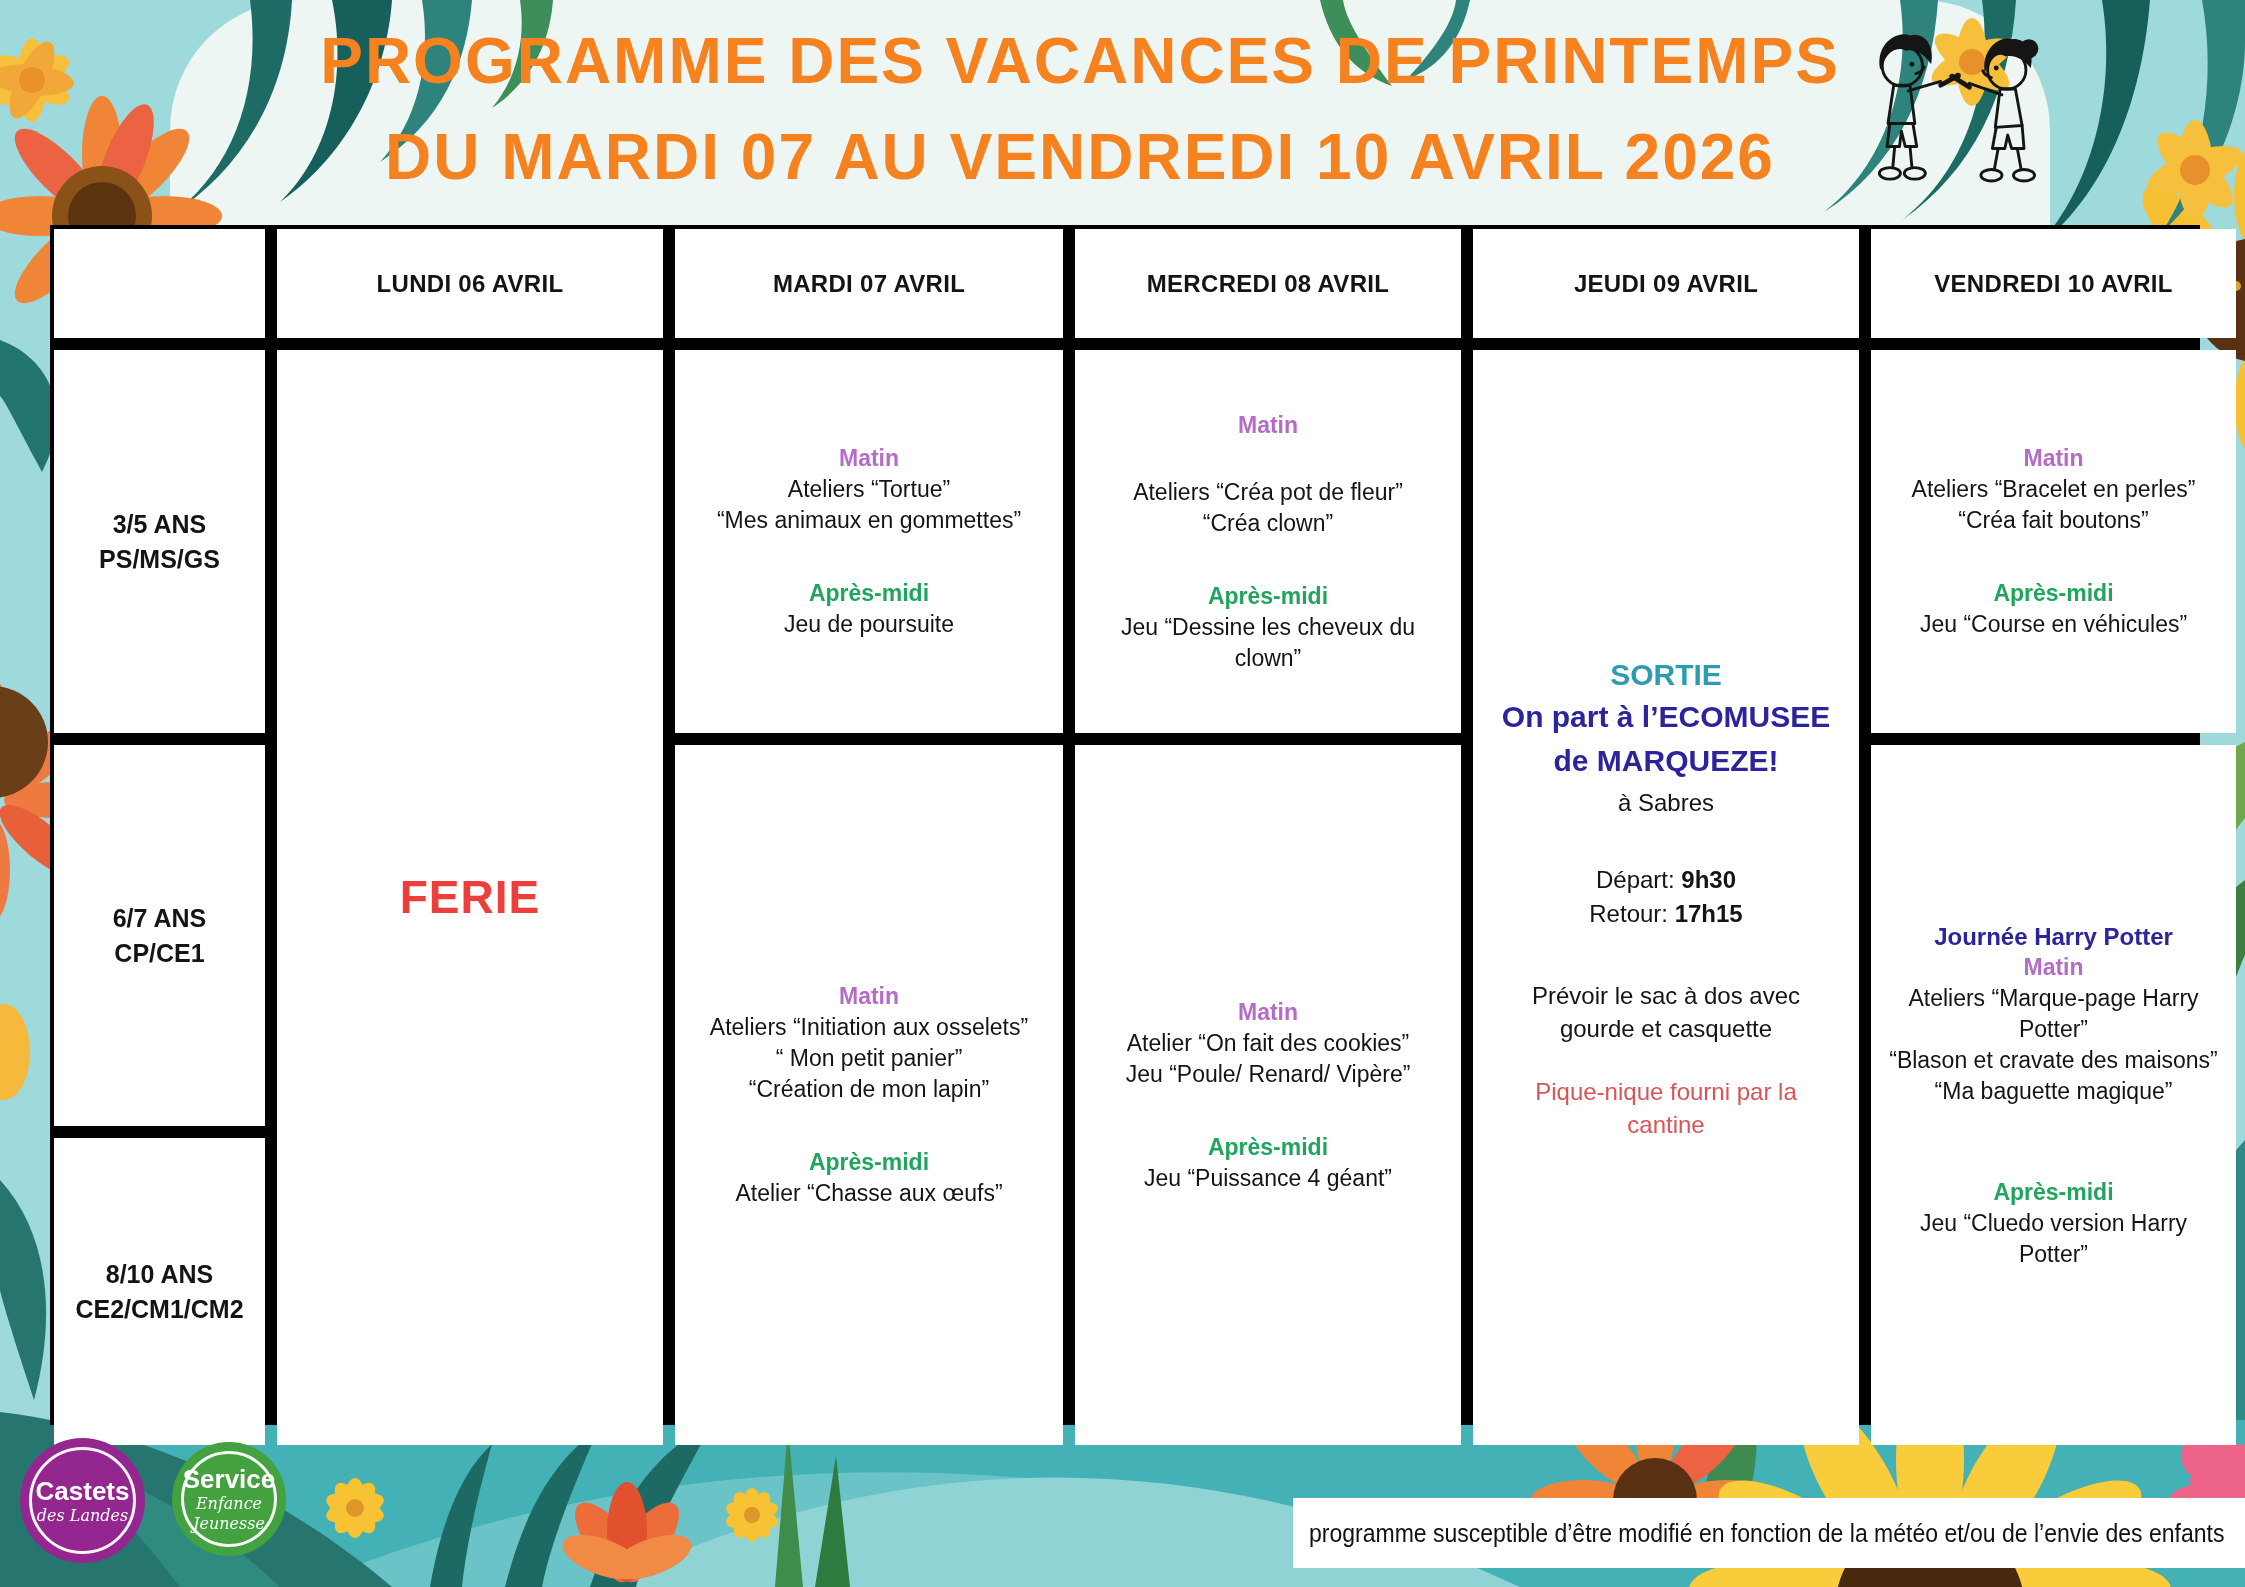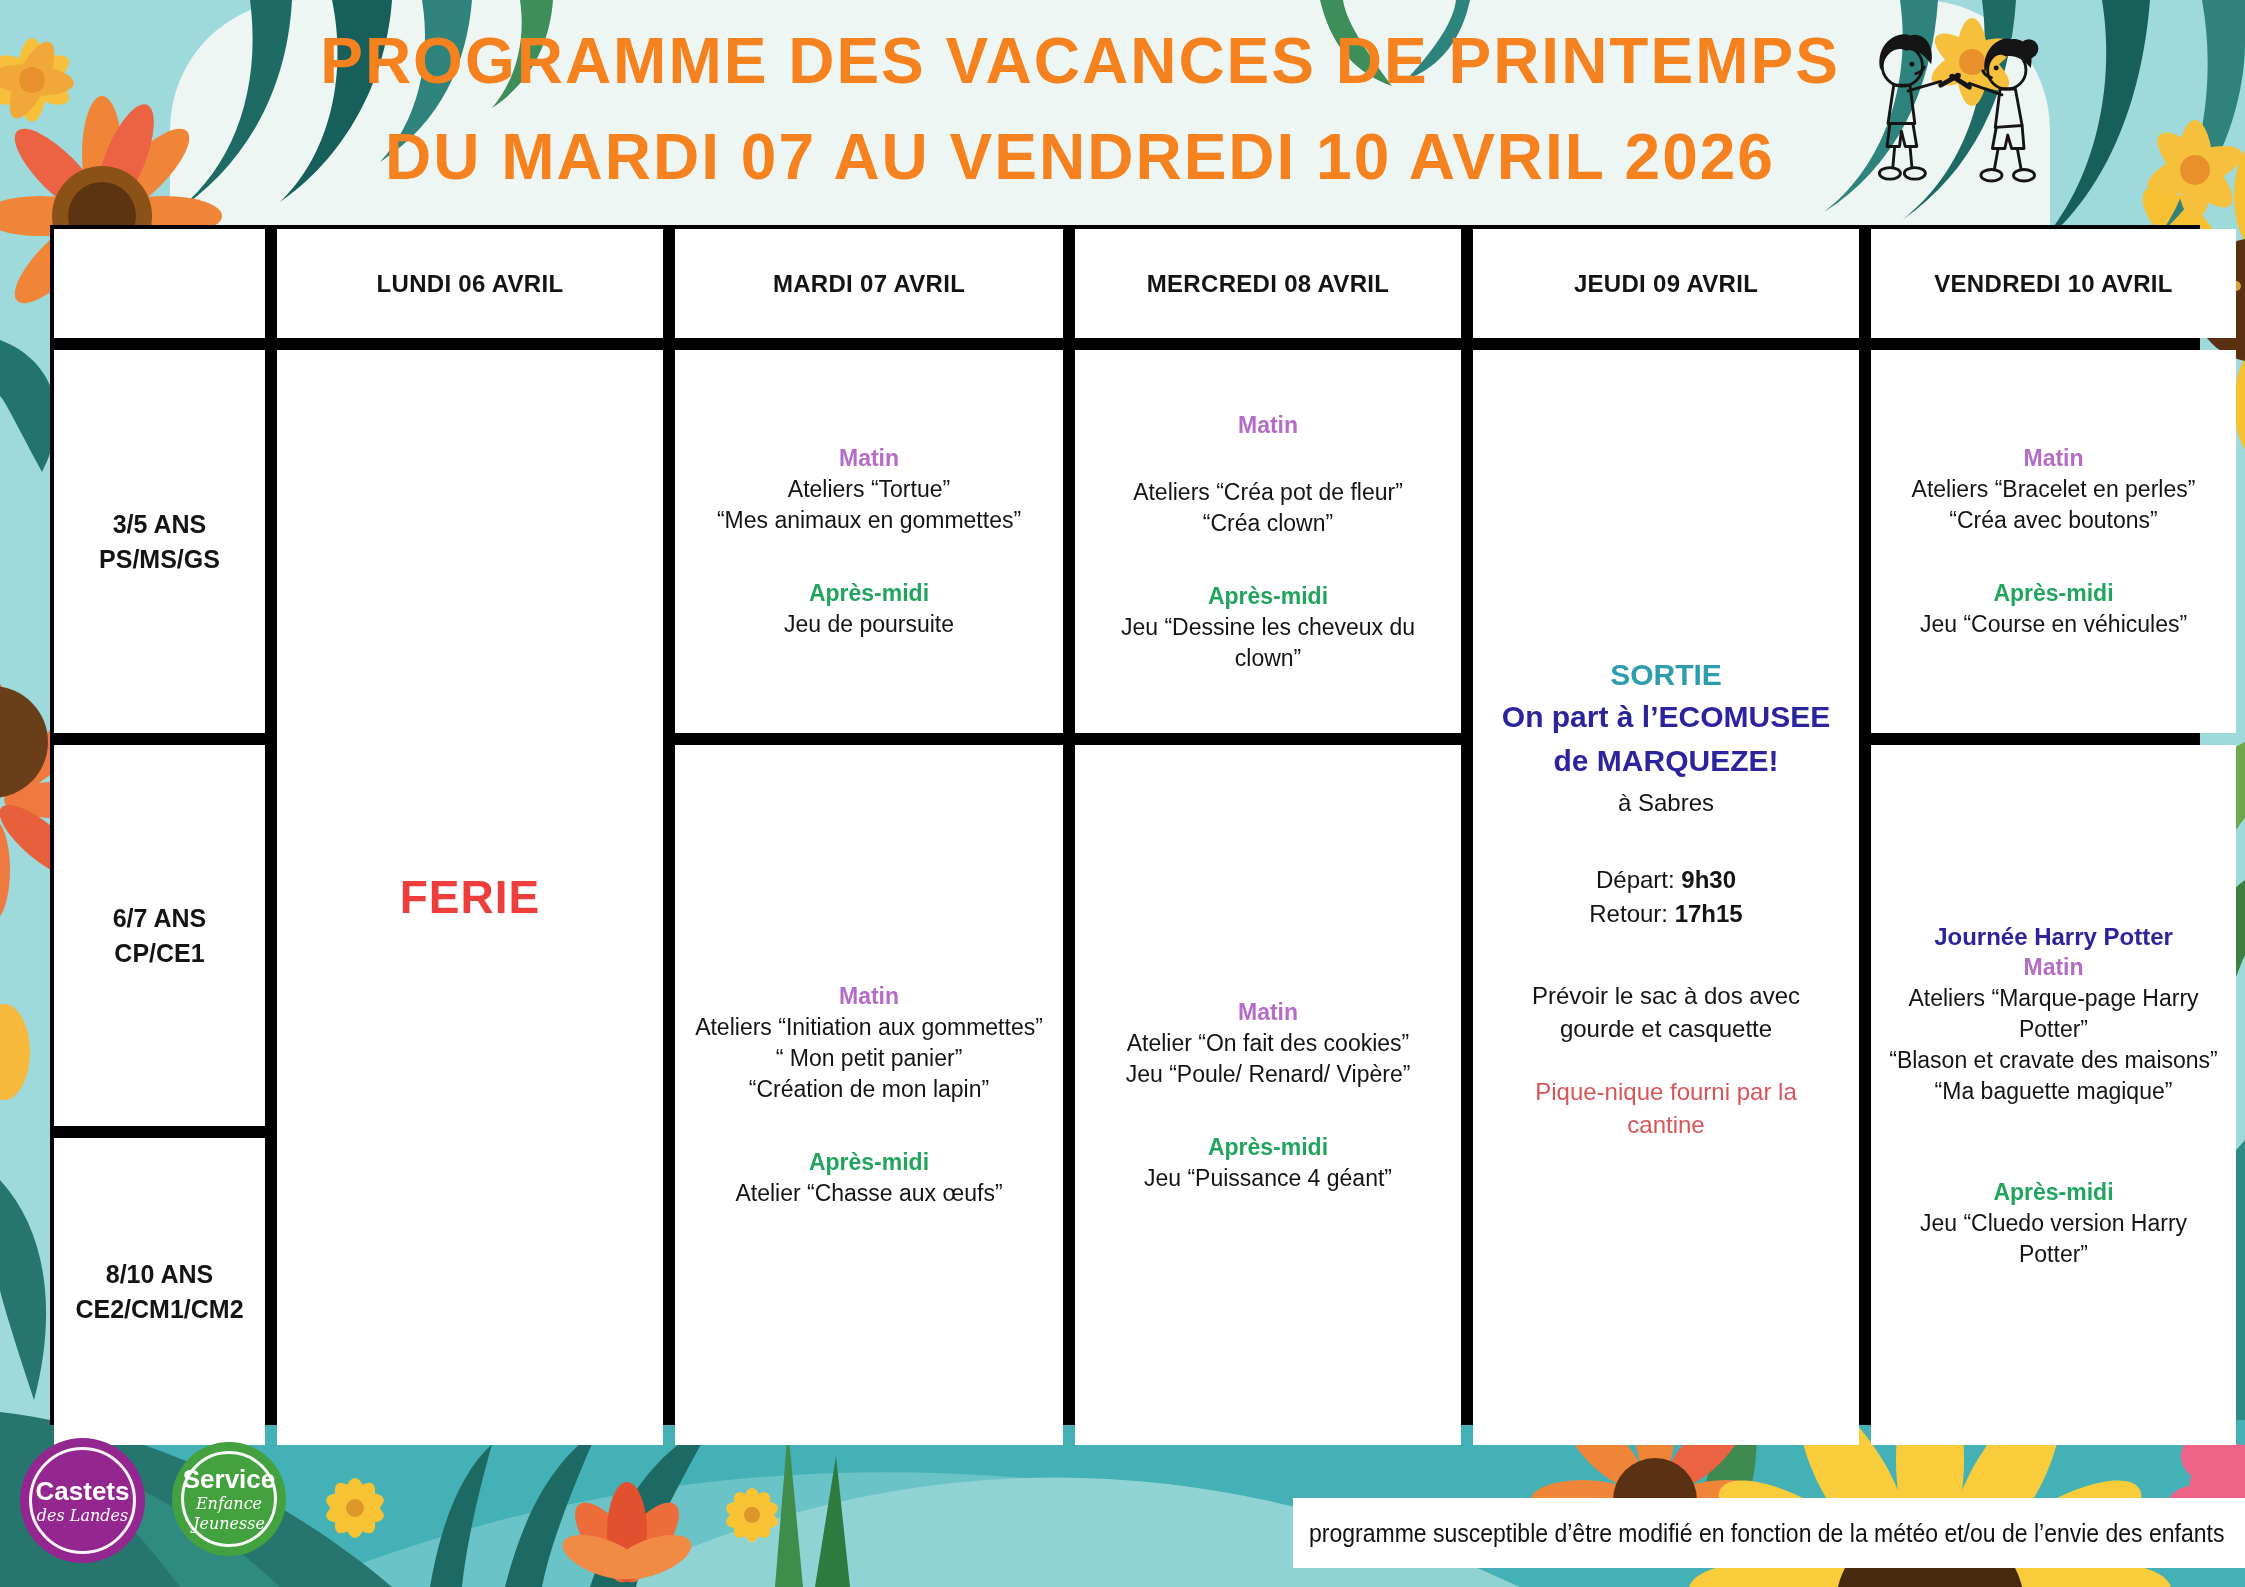--- a/index.html
+++ b/index.html
@@ -330,37 +330,37 @@
         <div><span>Retour:</span> <b>17h15</b></div>
       </div>
       <div class="sortie-prevoir">Prévoir le sac à dos avec gourde et casquette</div>
       <div class="sortie-pique">Pique-nique fourni par la cantine</div>
     </div>
 
     <div class="cell" style="grid-column:6;">
       <div class="session-label matin-label">Matin</div>
       <div class="lines">
           <div>Ateliers “Bracelet en perles”</div>
-          <div>“Créa avec boutons”</div>
+          <div>“Créa fait boutons”</div>
         </div>
       <div class="session-label apm-label">Après-midi</div>
       <div class="lines">
           <div>Jeu “Course en véhicules”</div>
         </div>
     </div>
 
     <div class="cell agecell" style="grid-column:1;grid-row:3;">
         <div>6/7 ANS</div>
         <div>CP/CE1</div>
       </div>
 
     <div class="cell span-23" style="grid-column:3;">
       <div class="session-label matin-label">Matin</div>
       <div class="lines">
-          <div>Ateliers “Initiation aux gommettes”</div>
+          <div>Ateliers “Initiation aux osselets”</div>
           <div>“ Mon petit panier”</div>
           <div>“Création de mon lapin”</div>
         </div>
       <div class="session-label apm-label">Après-midi</div>
       <div class="lines">
           <div>Atelier “Chasse aux œufs”</div>
         </div>
     </div>
 
     <div class="cell span-23" style="grid-column:4;">

